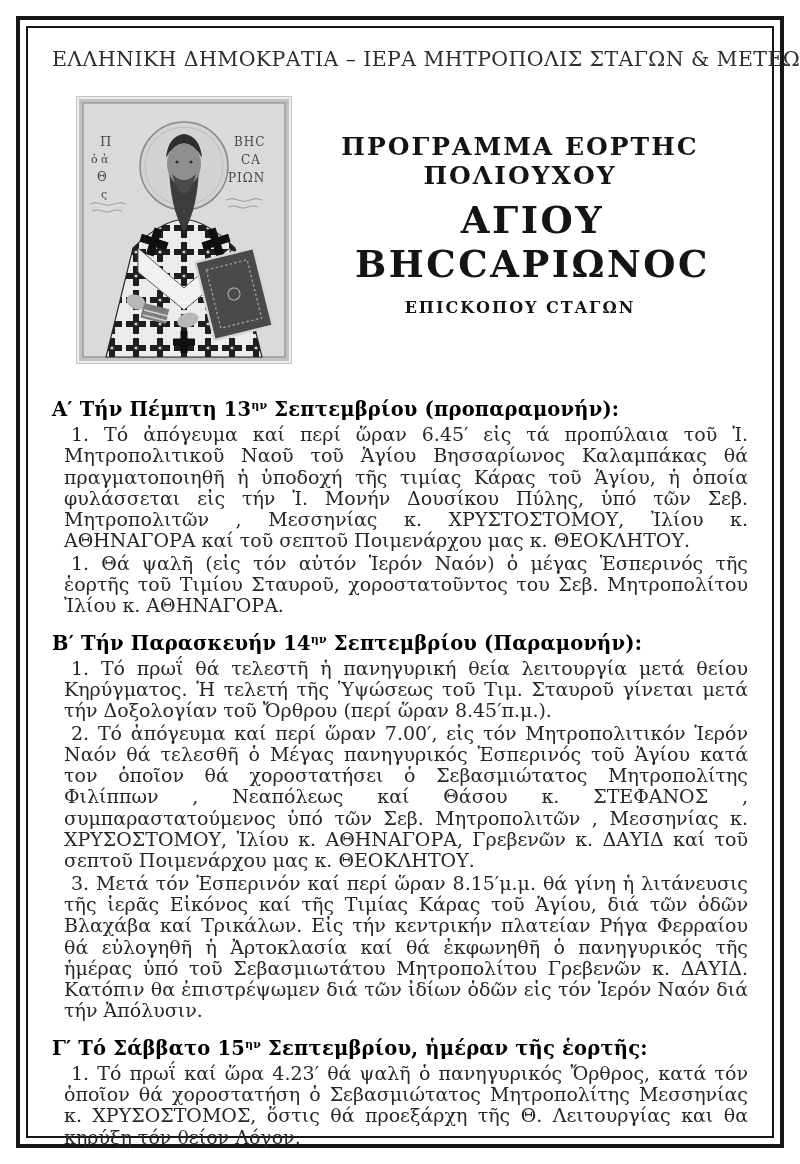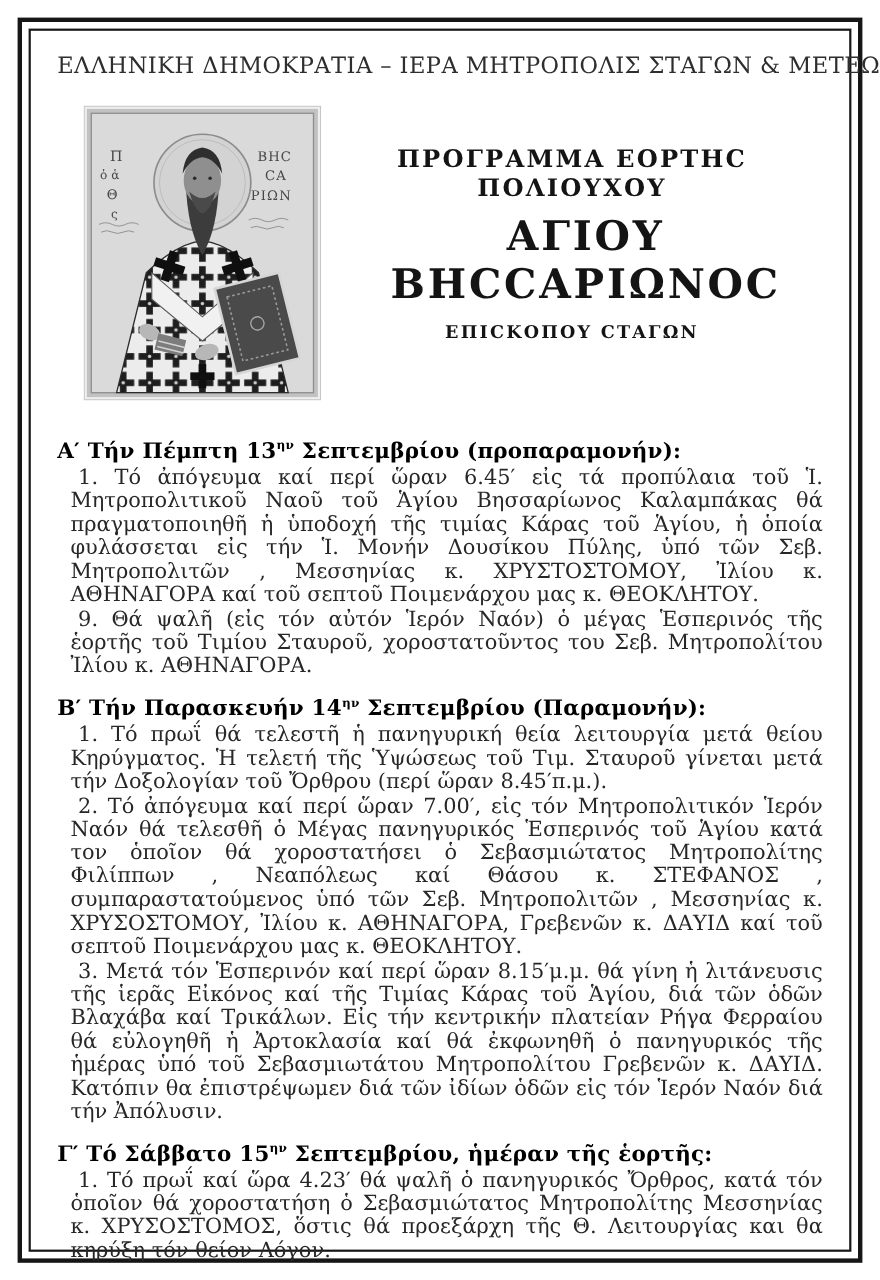--- a/index.html
+++ b/index.html
@@ -13,21 +13,21 @@
   .content{position:absolute;inset:0;padding:0 24px;box-sizing:border-box;}
 
   .header-title{
     margin-top:19px;text-align:center;font-size:20.5px;letter-spacing:0.4px;
     color:#2e2e2e;white-space:nowrap;
   }
 
   .hero{display:flex;margin-top:25px;}
   .icon-wrap{flex:none;width:216px;height:268px;margin-left:24px;}
   .title-block{flex:1;text-align:center;color:#141414;padding-top:36px;}
-  .t1{font-size:22px;font-weight:bold;letter-spacing:2px;}
+  .t1{font-size:25px;font-weight:bold;letter-spacing:2px;}
   .t2{font-size:37px;font-weight:bold;letter-spacing:2.5px;margin-top:8px;padding-left:25px;}
   .t3{font-size:16px;font-weight:bold;letter-spacing:2px;margin-top:12px;}
   .t4{font-size:23px;font-weight:bold;letter-spacing:2px;margin-top:9px;}
 
   .sections{margin-top:34px;}
   .section{margin-top:15px;}
   .section:first-child{margin-top:0;}
   .section h2{
     margin:0 0 3px 0;font-size:19.5px;font-weight:bold;color:#000000;
     letter-spacing:0.2px;
@@ -139,21 +139,21 @@
             <div class="t2">ΑΓΙΟΥ ΒΗCCΑΡΙΩΝΟC</div>
             <div class="t3">ΕΠΙCΚΟΠΟΥ CΤΑΓΩΝ</div>
           </div>
         </div>
 
         <div class="sections">
 
           <div class="section">
             <h2><span>Α′ Τήν  Πέμπτη 13</span><sup>ην</sup><span> Σεπτεμβρίου (προπαραμονήν):</span></h2>
             <p class="para">1.  Τό  ἀπόγευμα  καί περί  ὥραν 6.45′ εἰς τά προπύλαια  τοῦ Ἱ. Μητροπολιτικοῦ Ναοῦ τοῦ Ἁγίου Βησσαρίωνος  Καλαμπάκας  θά πραγματοποιηθῆ ἡ ὑποδοχή τῆς τιμίας  Κάρας τοῦ Ἁγίου, ἡ ὁποία φυλάσσεται  εἰς τήν Ἱ. Μονήν Δουσίκου Πύλης, ὑπό τῶν Σεβ. Μητροπολιτῶν , Μεσσηνίας κ. ΧΡΥΣΤΟΣΤΟΜΟΥ, Ἰλίου κ. ΑΘΗΝΑΓΟΡΑ καί τοῦ σεπτοῦ Ποιμενάρχου μας κ. ΘΕΟΚΛΗΤΟΥ.</p>
-            <p class="para">9.  Θά ψαλῆ  (εἰς τόν αὐτόν Ἱερόν Ναόν) ὁ μέγας Ἑσπερινός τῆς ἑορτῆς τοῦ Τιμίου  Σταυροῦ, χοροστατοῦντος του Σεβ. Μητροπολίτου Ἰλίου κ. ΑΘΗΝΑΓΟΡΑ.</p>
+            <p class="para">1.  Θά ψαλῆ  (εἰς τόν αὐτόν Ἱερόν Ναόν) ὁ μέγας Ἑσπερινός τῆς ἑορτῆς τοῦ Τιμίου  Σταυροῦ, χοροστατοῦντος του Σεβ. Μητροπολίτου Ἰλίου κ. ΑΘΗΝΑΓΟΡΑ.</p>
           </div>
 
           <div class="section">
             <h2><span>Β′ Τήν  Παρασκευήν  14</span><sup>ην</sup><span> Σεπτεμβρίου (Παραμονήν):</span></h2>
             <p class="para">1.  Τό πρωΐ θά τελεστῆ ἡ πανηγυρική θεία λειτουργία  μετά θείου Κηρύγματος. Ἡ τελετή τῆς Ὑψώσεως τοῦ Τιμ. Σταυροῦ γίνεται μετά τήν Δοξολογίαν τοῦ Ὄρθρου (περί ὥραν 8.45′π.μ.).</p>
             <p class="para">2.  Τό  ἀπόγευμα  καί περί ὥραν  7.00′, εἰς τόν Μητροπολιτικόν Ἱερόν Ναόν θά  τελεσθῆ ὁ Μέγας πανηγυρικός  Ἑσπερινός τοῦ Ἁγίου κατά τον ὁποῖον θά χοροστατήσει ὁ Σεβασμιώτατος Μητροπολίτης Φιλίππων , Νεαπόλεως καί Θάσου κ. ΣΤΕΦΑΝΟΣ , συμπαραστατούμενος ὑπό τῶν Σεβ. Μητροπολιτῶν , Μεσσηνίας κ. ΧΡΥΣΟΣΤΟΜΟΥ, Ἰλίου κ. ΑΘΗΝΑΓΟΡΑ, Γρεβενῶν κ. ΔΑΥΙΔ καί τοῦ σεπτοῦ Ποιμενάρχου μας κ. ΘΕΟΚΛΗΤΟΥ.</p>
             <p class="para">3.  Μετά  τόν  Ἑσπερινόν καί  περί  ὥραν 8.15′μ.μ. θά γίνη ἡ λιτάνευσις τῆς ἱερᾶς Εἰκόνος καί τῆς Τιμίας Κάρας τοῦ Ἁγίου, διά τῶν ὁδῶν  Βλαχάβα καί Τρικάλων. Εἰς τήν  κεντρικήν πλατείαν Ρήγα Φερραίου θά εὐλογηθῆ ἡ Ἀρτοκλασία καί θά ἐκφωνηθῆ ὁ πανηγυρικός τῆς ἡμέρας ὑπό τοῦ Σεβασμιωτάτου Μητροπολίτου Γρεβενῶν κ. ΔΑΥΙΔ. Κατόπιν θα ἐπιστρέψωμεν διά τῶν ἰδίων ὁδῶν  εἰς τόν Ἱερόν  Ναόν  διά τήν Ἀπόλυσιν.</p>
           </div>
 
           <div class="section">

